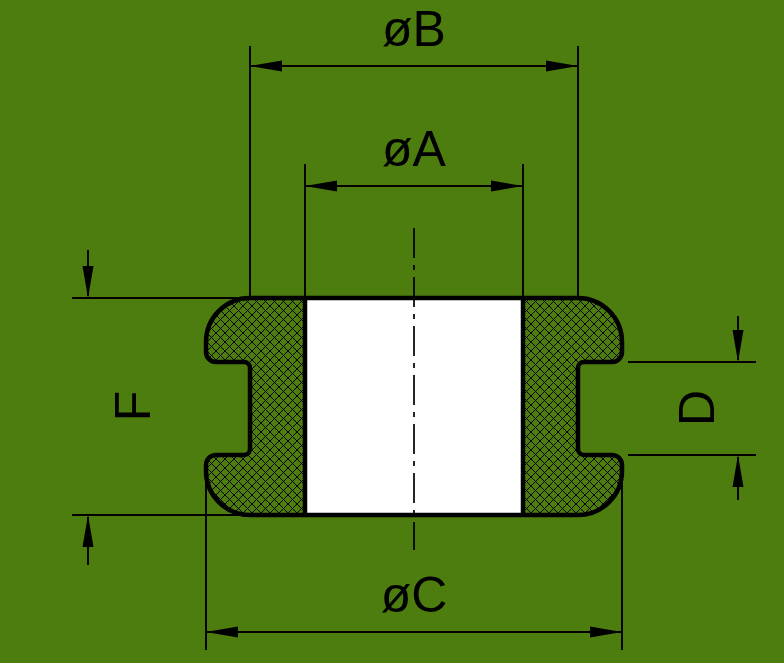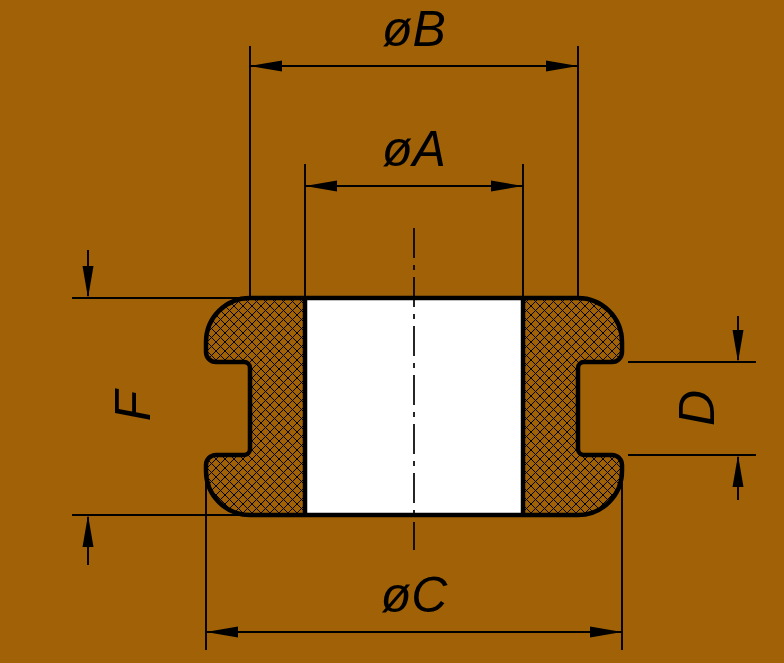--- a/index.html
+++ b/index.html
@@ -3,24 +3,23 @@
 <meta charset="utf-8">
 <style>
   html, body {
     margin: 0;
     padding: 0;
     background: #ffffff;
   }
   .canvas {
     width: 784px;
     height: 663px;
-    background: #a16207;
+    background: #4d7c0f;
     position: relative;
     overflow: hidden;
-    font-style: italic;
   }
   svg { display: block; }
   .outline {
     fill: none;
     stroke: #000000;
     stroke-width: 4.5;
     stroke-linejoin: round;
     stroke-linecap: round;
   }
   .edge {

